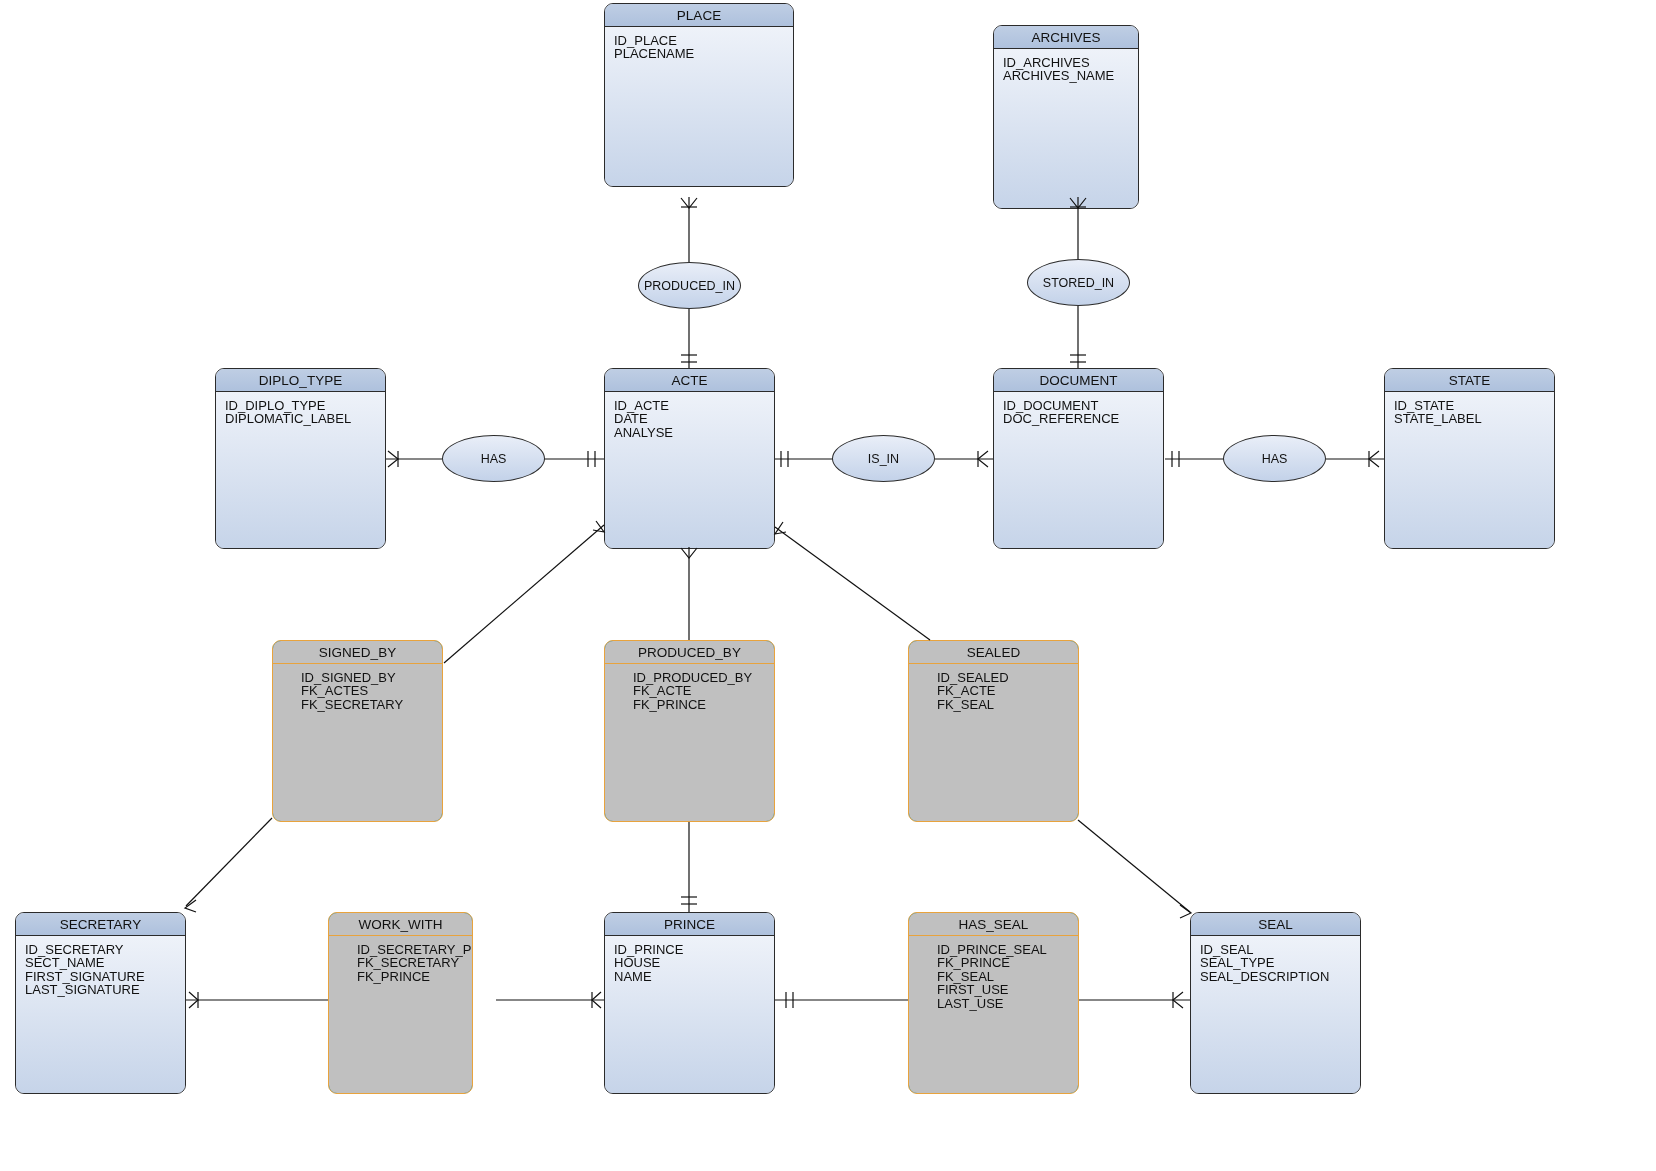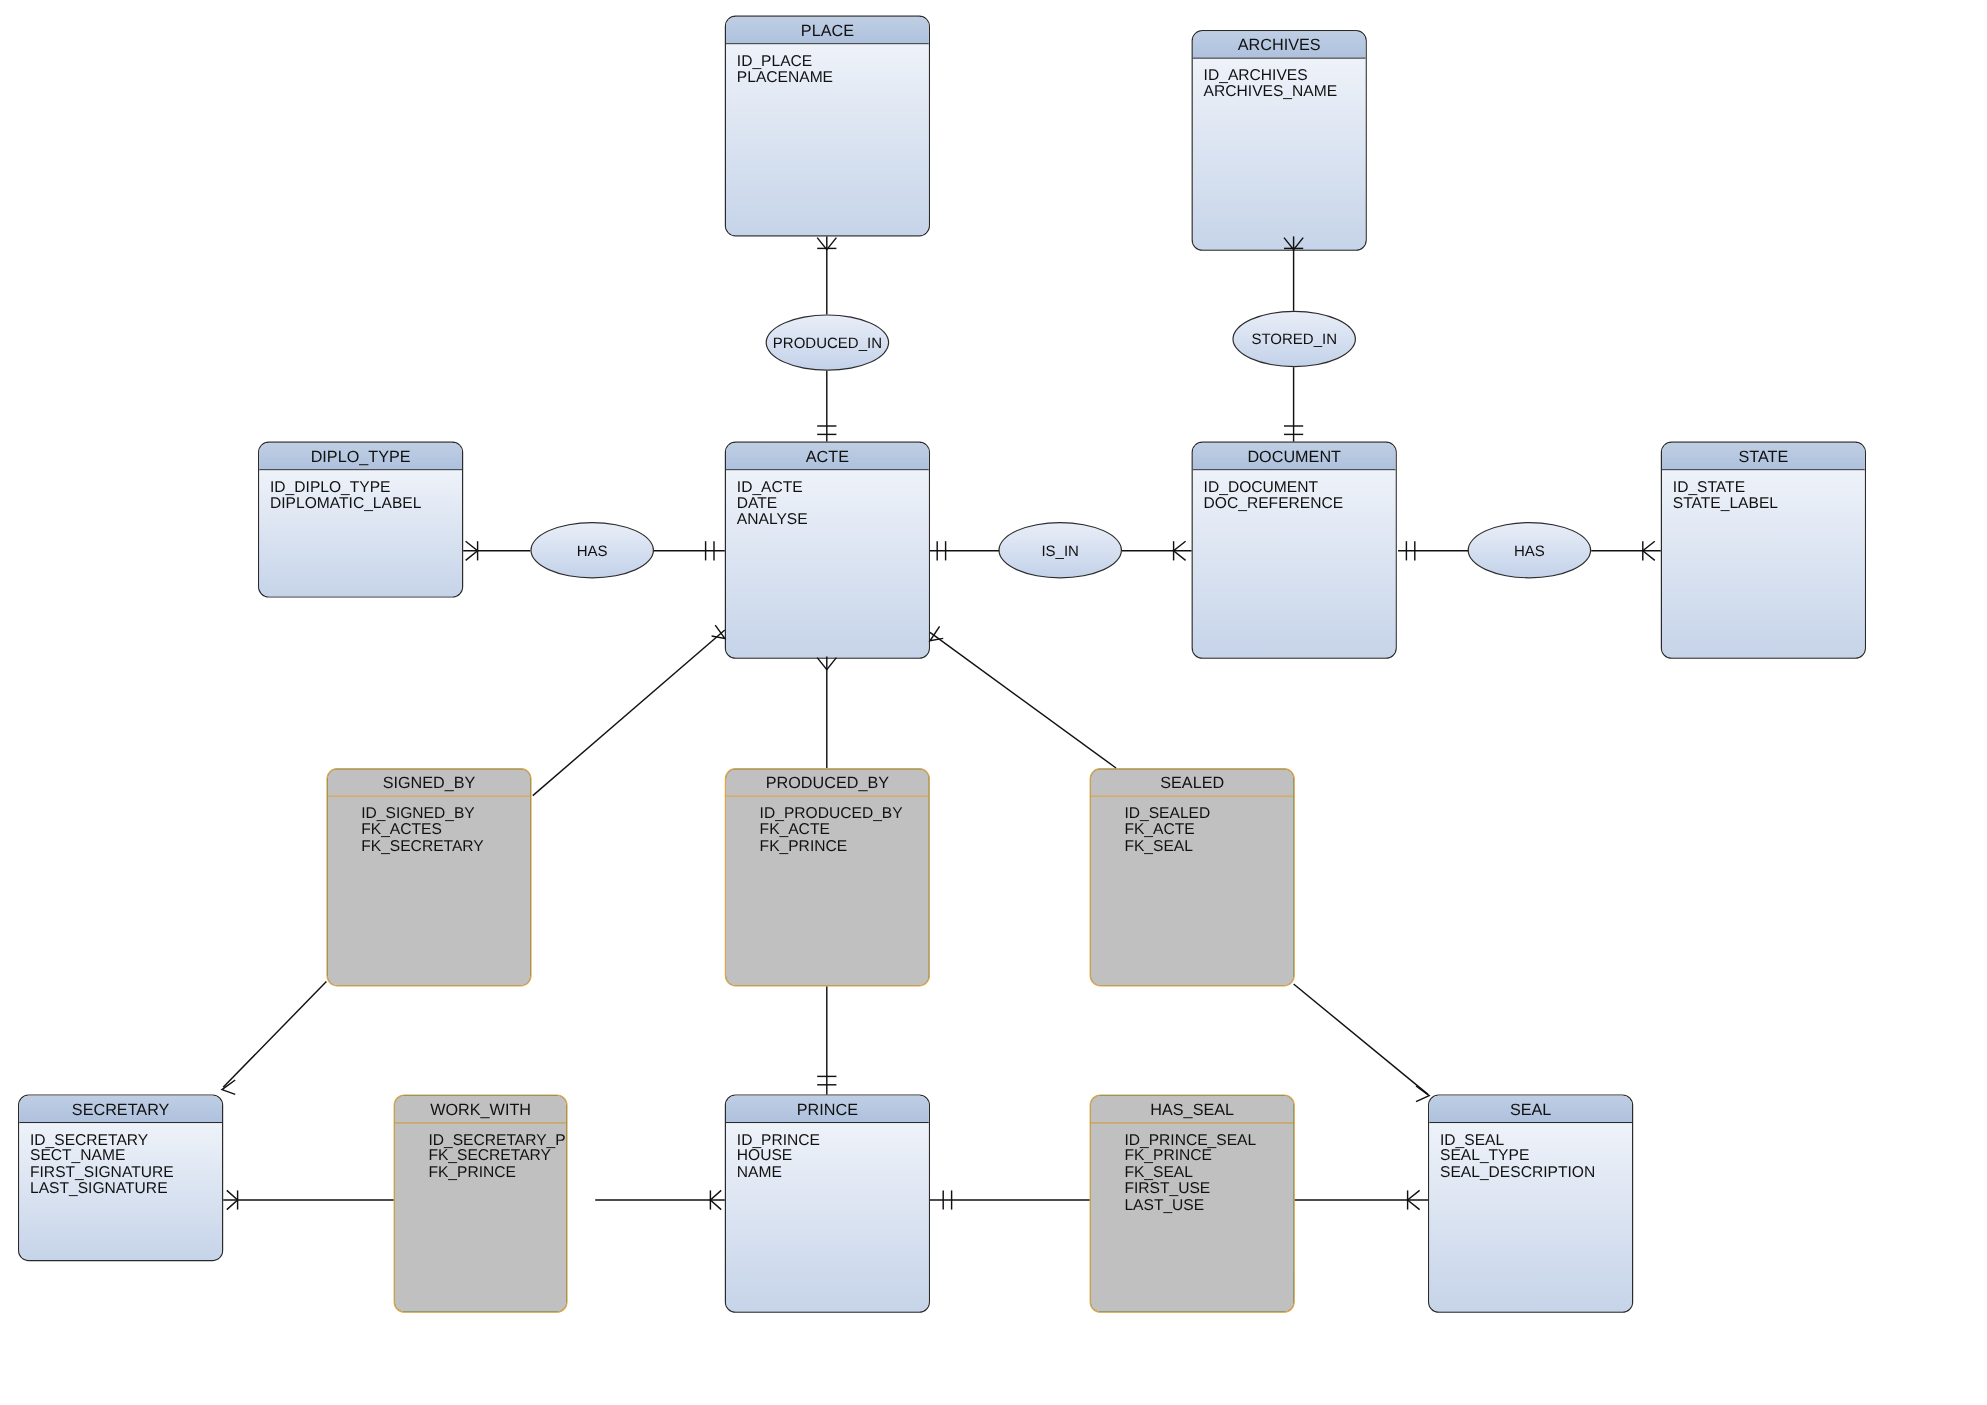--- a/index.html
+++ b/index.html
@@ -155,37 +155,37 @@
 
     <line x1="775" y1="1000" x2="908" y2="1000"></line>
     <line x1="786" y1="992" x2="786" y2="1008"></line>
     <line x1="793" y1="992" x2="793" y2="1008"></line>
 
     <line x1="1079" y1="1000" x2="1190" y2="1000"></line>
     <line x1="1173" y1="992" x2="1173" y2="1008"></line>
     <path d="M1183 992 L1173 1000 L1183 1008"></path>
   </svg>
 
-  <div class="entity" style="left:604px; top:13px; width:171px; height:184px;">
+  <div class="entity" style="left:604px; top:3px; width:190px; height:184px;">
     <div class="ent-title">PLACE</div>
     <div class="ent-body">
       <div class="attr">ID_PLACE</div>
       <div class="attr">PLACENAME</div>
     </div>
   </div>
 
   <div class="entity" style="left:993px; top:13px; width:146px; height:184px;margin-top:12px;">
     <div class="ent-title">ARCHIVES</div>
     <div class="ent-body">
       <div class="attr">ID_ARCHIVES</div>
       <div class="attr">ARCHIVES_NAME</div>
     </div>
   </div>
 
-  <div class="entity" style="left:215px; top:368px; width:171px; height:130px;">
+  <div class="entity" style="left:215px; top:368px; width:171px; height:181px;">
     <div class="ent-title">DIPLO_TYPE</div>
     <div class="ent-body">
       <div class="attr">ID_DIPLO_TYPE</div>
       <div class="attr">DIPLOMATIC_LABEL</div>
     </div>
   </div>
 
   <div class="entity" style="left:604px; top:368px; width:171px; height:181px;">
     <div class="ent-title">ACTE</div>
     <div class="ent-body">
@@ -231,21 +231,21 @@
 
   <div class="entity assoc" style="left:908px; top:640px; width:171px; height:182px;">
     <div class="ent-title">SEALED</div>
     <div class="ent-body">
       <div class="attr">ID_SEALED</div>
       <div class="attr">FK_ACTE</div>
       <div class="attr">FK_SEAL</div>
     </div>
   </div>
 
-  <div class="entity" style="left:15px; top:912px; width:171px; height:139px;">
+  <div class="entity" style="left:15px; top:912px; width:171px; height:182px;">
     <div class="ent-title">SECRETARY</div>
     <div class="ent-body">
       <div class="attr">ID_SECRETARY</div>
       <div class="attr">SECT_NAME</div>
       <div class="attr">FIRST_SIGNATURE</div>
       <div class="attr">LAST_SIGNATURE</div>
     </div>
   </div>
 
   <div class="entity assoc" style="left:328px; top:912px; width:145px; height:182px;">

